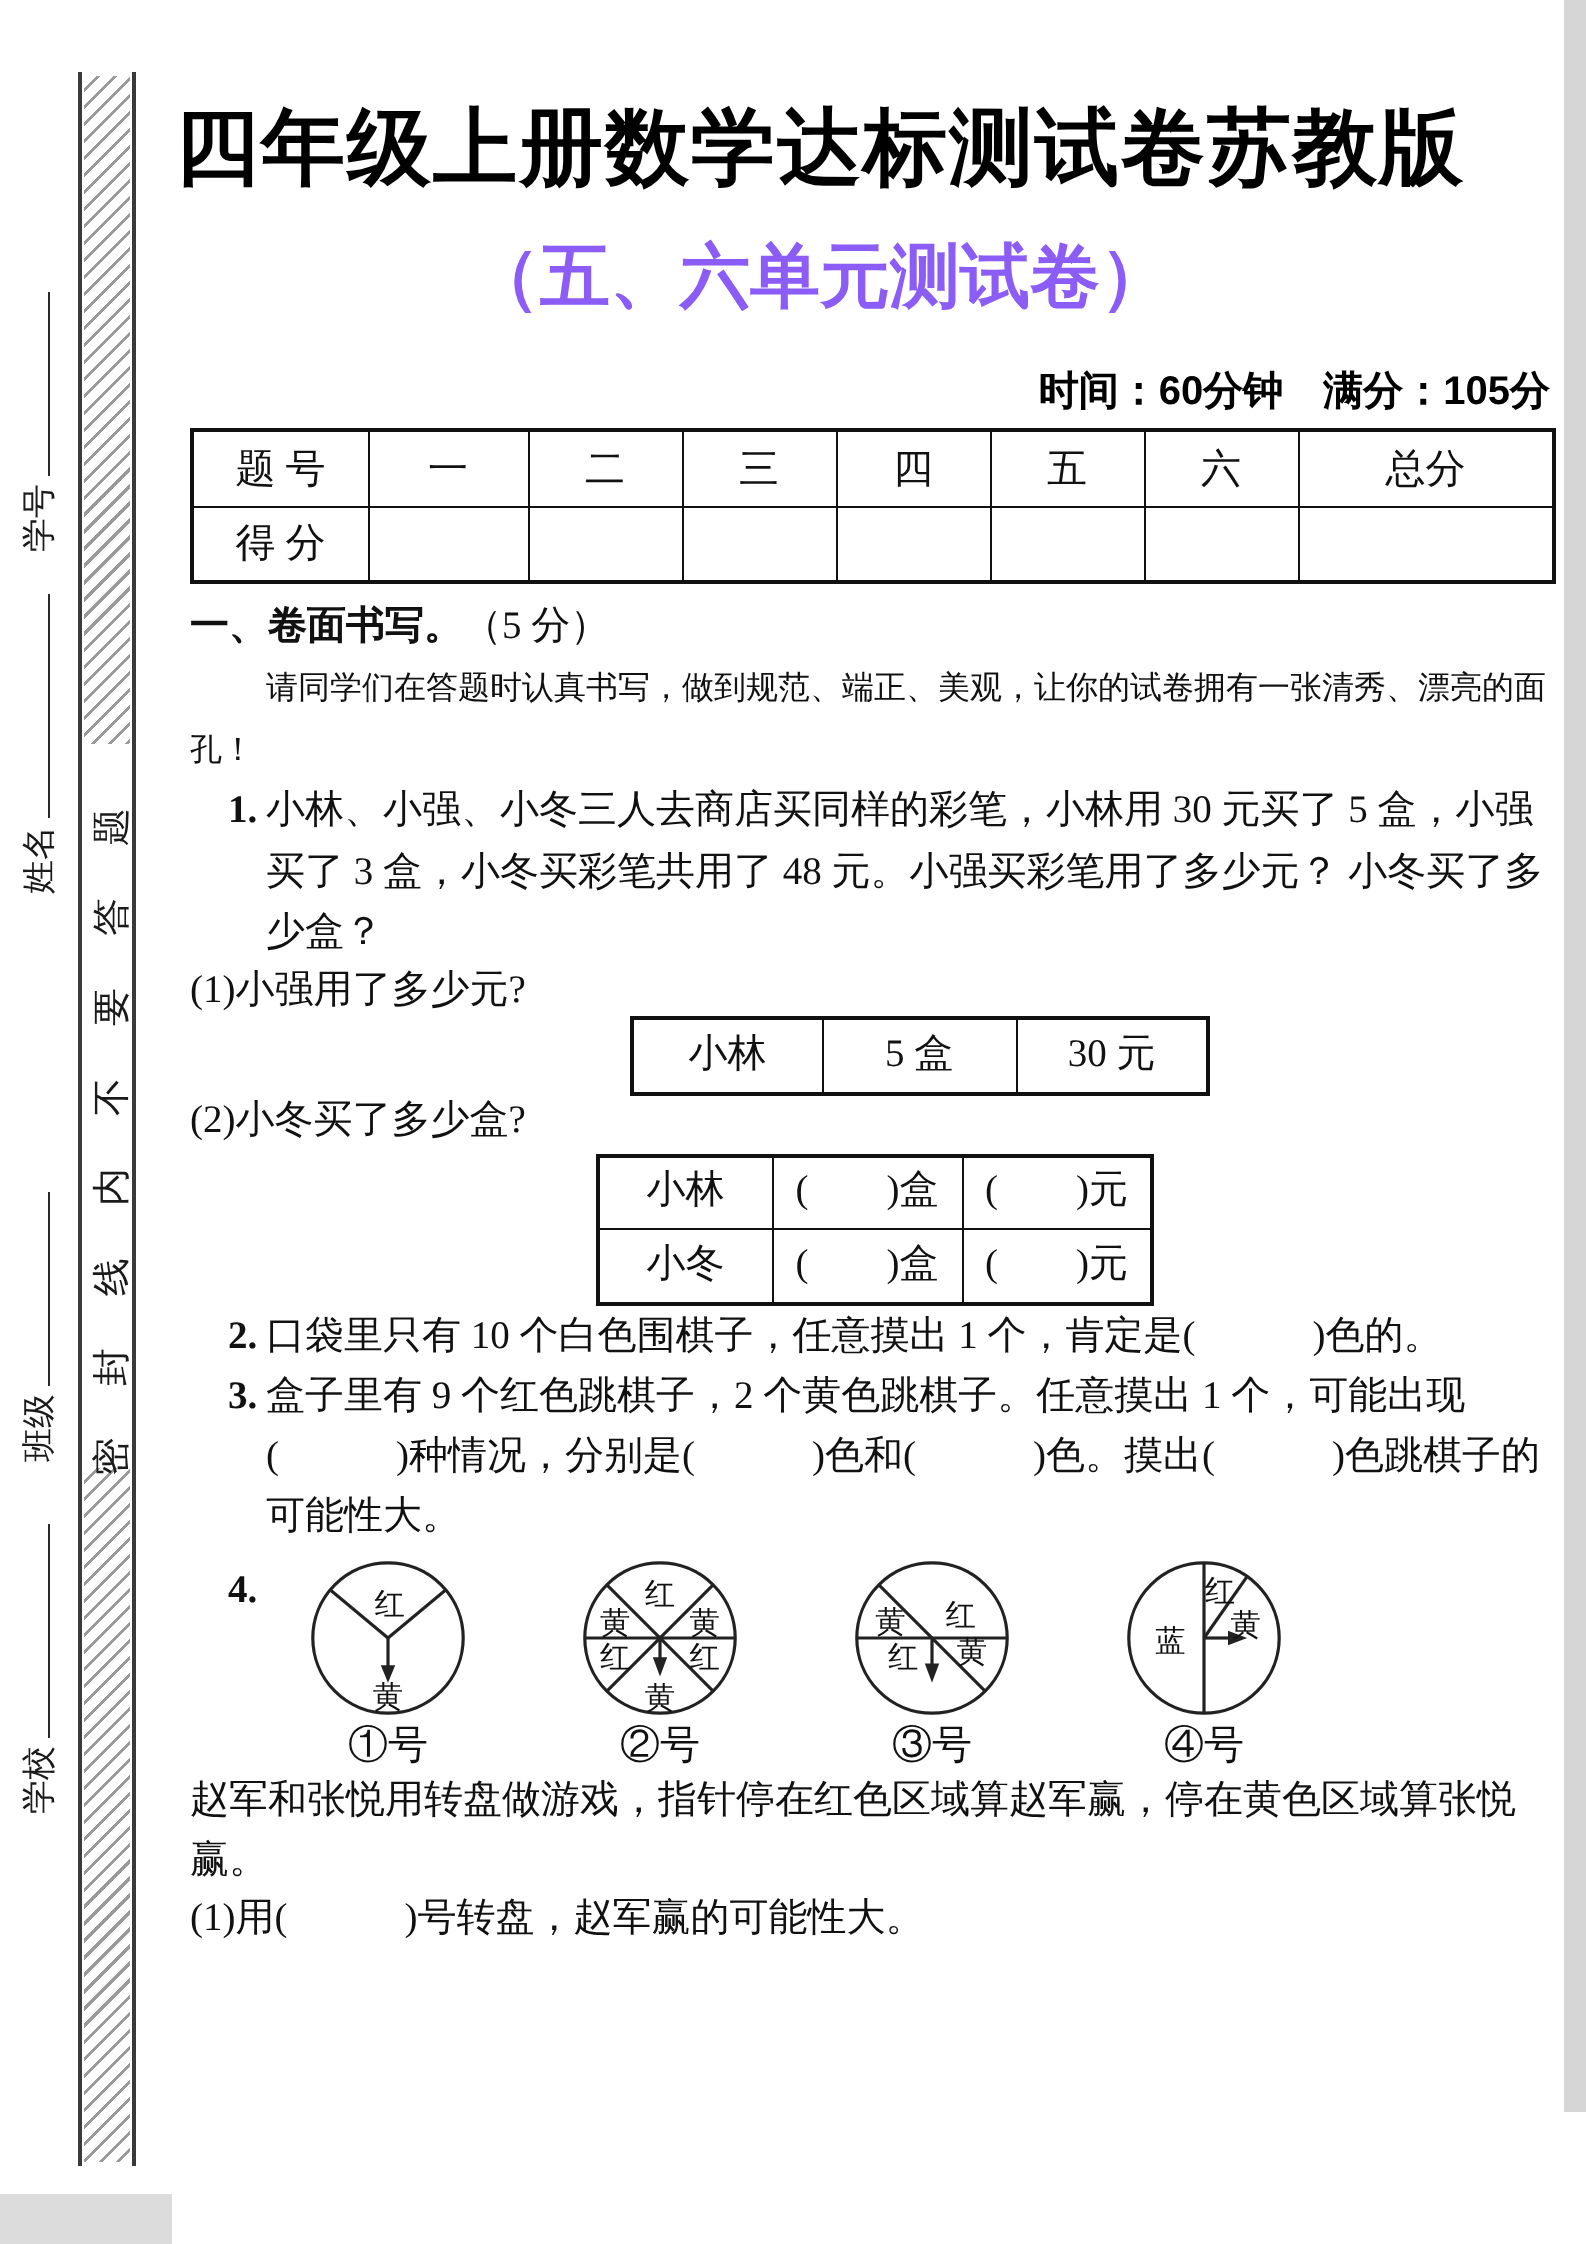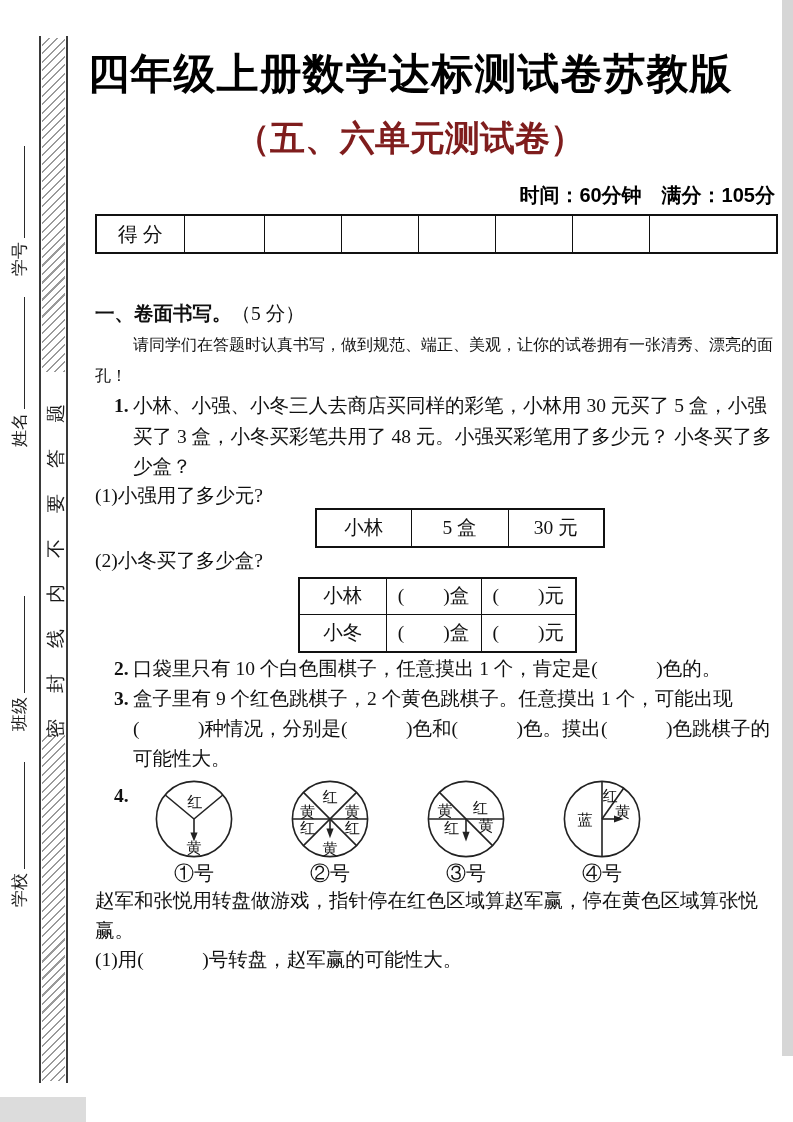--- a/index.html
+++ b/index.html
@@ -40,21 +40,21 @@
   .f4 { top:907px; } .f4 .blank-line { width:107px; }
 
   
   .title {
     position:absolute; left:60px; top:46px; width:700px; text-align:center;
     font-family:"Liberation Sans", sans-serif; font-weight:bold; font-size:42px;
     letter-spacing:1px; color:#000;
   }
   .subtitle {
     position:absolute; left:60px; top:115px; width:700px; text-align:center;
-    font-family:"Liberation Sans", sans-serif; font-weight:bold; font-size:35px; color:#7f1d1d;
+    font-family:"Liberation Sans", sans-serif; font-weight:bold; font-size:35px; color:#8b5cf6;
   }
   .meta {
     position:absolute; left:395px; top:182px; width:380px; text-align:right;
     font-family:"Liberation Sans", sans-serif; font-weight:bold; font-size:20px; color:#000;
   }
 
   
   .score-table {
     position:absolute; left:95px; top:214px; border-collapse:collapse; table-layout:fixed;
     border:2.5px solid #111; font-size:20px;
@@ -126,20 +126,30 @@
       <col style="width:88px">
         <col style="width:80px">
         <col style="width:77px">
         <col style="width:77px">
       <col style="width:77px">
         <col style="width:77px">
         <col style="width:77px">
         <col style="width:128px">
     </colgroup>
     <tbody>
+        <tr>
+      <td>题 号</td>
+      <td>一</td>
+      <td>二</td>
+      <td>三</td>
+      <td>四</td>
+      <td>五</td>
+      <td>六</td>
+      <td>总分</td>
+    </tr>
     <tr>
       <td>得 分</td>
       <td></td>
       <td></td>
       <td></td>
       <td></td>
       <td></td>
       <td></td>
       <td></td>
     </tr>

